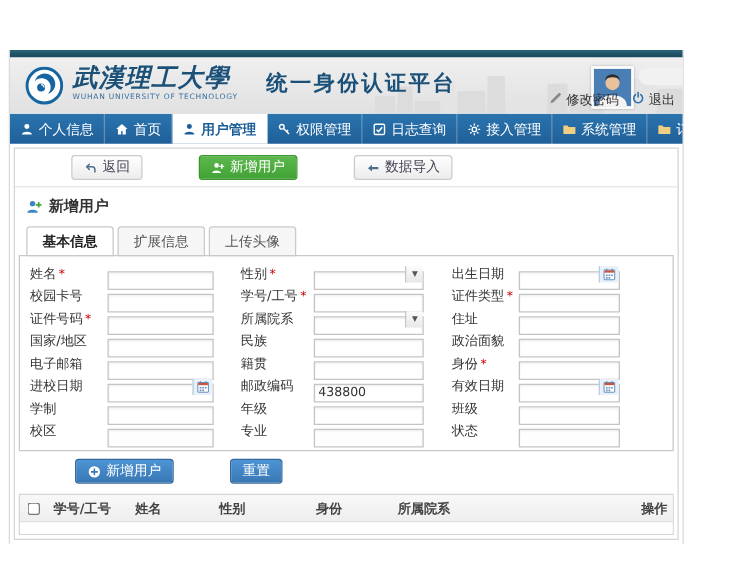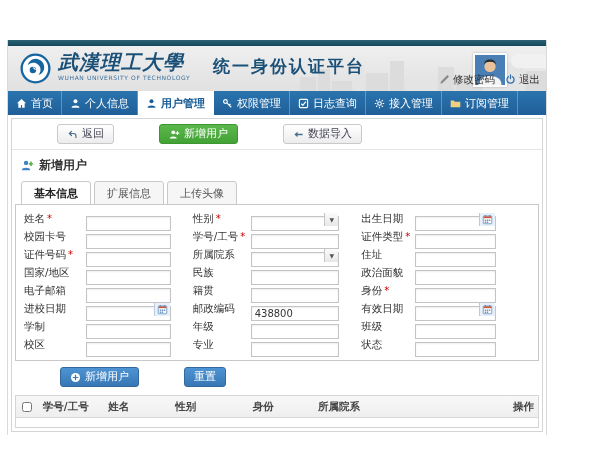--- a/index.html
+++ b/index.html
@@ -136,41 +136,41 @@
             </svg></span>
           <span>退出</span>
         </span>
       </div>
   </div>
 
   <div class="nav" id="nav">
       <div class="nav-item">
         <span class="ic">
           <svg viewBox="0 0 16 16" fill="currentColor">
+            <circle cx="8" cy="4.6" r="2.9"></circle>
+            <path d="M2.2 14c0-4.3 11.6-4.3 11.6 0z"></path>
+          </svg>
+        </span>
+        <span>个人信息</span>
+      </div>
+      <div class="nav-item">
+        <span class="ic">
+          <svg viewBox="0 0 16 16" fill="currentColor">
             <path d="M8 1.6L1.4 7.6h2v6.4h3.8V10h1.6v4h3.8V7.6h2z"></path>
           </svg>
         </span>
         <span>首页</span>
       </div>
-      <div class="nav-item">
+      <div class="nav-item active">
         <span class="ic">
           <svg viewBox="0 0 16 16" fill="currentColor">
             <circle cx="8" cy="4.6" r="2.9"></circle>
             <path d="M2.2 14c0-4.3 11.6-4.3 11.6 0z"></path>
           </svg>
         </span>
-        <span>个人信息</span>
-      </div>
-      <div class="nav-item active">
-        <span class="ic">
-          <svg viewBox="0 0 16 16" fill="currentColor">
-            <circle cx="8" cy="4.6" r="2.9"></circle>
-            <path d="M2.2 14c0-4.3 11.6-4.3 11.6 0z"></path>
-          </svg>
-        </span>
         <span>用户管理</span>
       </div>
       <div class="nav-item">
         <span class="ic">
           <svg viewBox="0 0 16 16" fill="none" stroke="currentColor" stroke-width="1.7">
             <circle cx="5" cy="5" r="2.7"></circle>
             <path d="M7.1 7.1l6.3 6.3M10.5 10.5l1.8-1.8"></path>
           </svg>
         </span>
         <span>权限管理</span>
@@ -185,20 +185,28 @@
         <span>日志查询</span>
       </div>
       <div class="nav-item">
         <span class="ic">
           <svg viewBox="0 0 16 16" fill="none" stroke="currentColor">
             <circle cx="8" cy="8" r="2.6" stroke-width="1.6"></circle>
             <path d="M8 1.2v2.2M8 12.6v2.2M1.2 8h2.2M12.6 8h2.2M3.2 3.2l1.6 1.6M11.2 11.2l1.6 1.6M12.8 3.2l-1.6 1.6M4.8 11.2l-1.6 1.6" stroke-width="1.6"></path>
           </svg>
         </span>
         <span>接入管理</span>
+      </div>
+      <div class="nav-item folder-tint">
+        <span class="ic">
+          <svg viewBox="0 0 16 16" fill="currentColor">
+            <path d="M1.5 3.5h4.2l1.5 1.8h7.3c.3 0 .5.2.5.5v7.2c0 .3-.2.5-.5.5H1.5c-.3 0-.5-.2-.5-.5V4c0-.3.2-.5.5-.5z"></path>
+          </svg>
+        </span>
+        <span>系统管理</span>
       </div>
       <div class="nav-item folder-tint">
         <span class="ic">
           <svg viewBox="0 0 16 16" fill="currentColor">
             <path d="M1.5 3.5h4.2l1.5 1.8h7.3c.3 0 .5.2.5.5v7.2c0 .3-.2.5-.5.5H1.5c-.3 0-.5-.2-.5-.5V4c0-.3.2-.5.5-.5z"></path>
           </svg>
         </span>
         <span>订阅管理</span>
       </div>
     </div>

